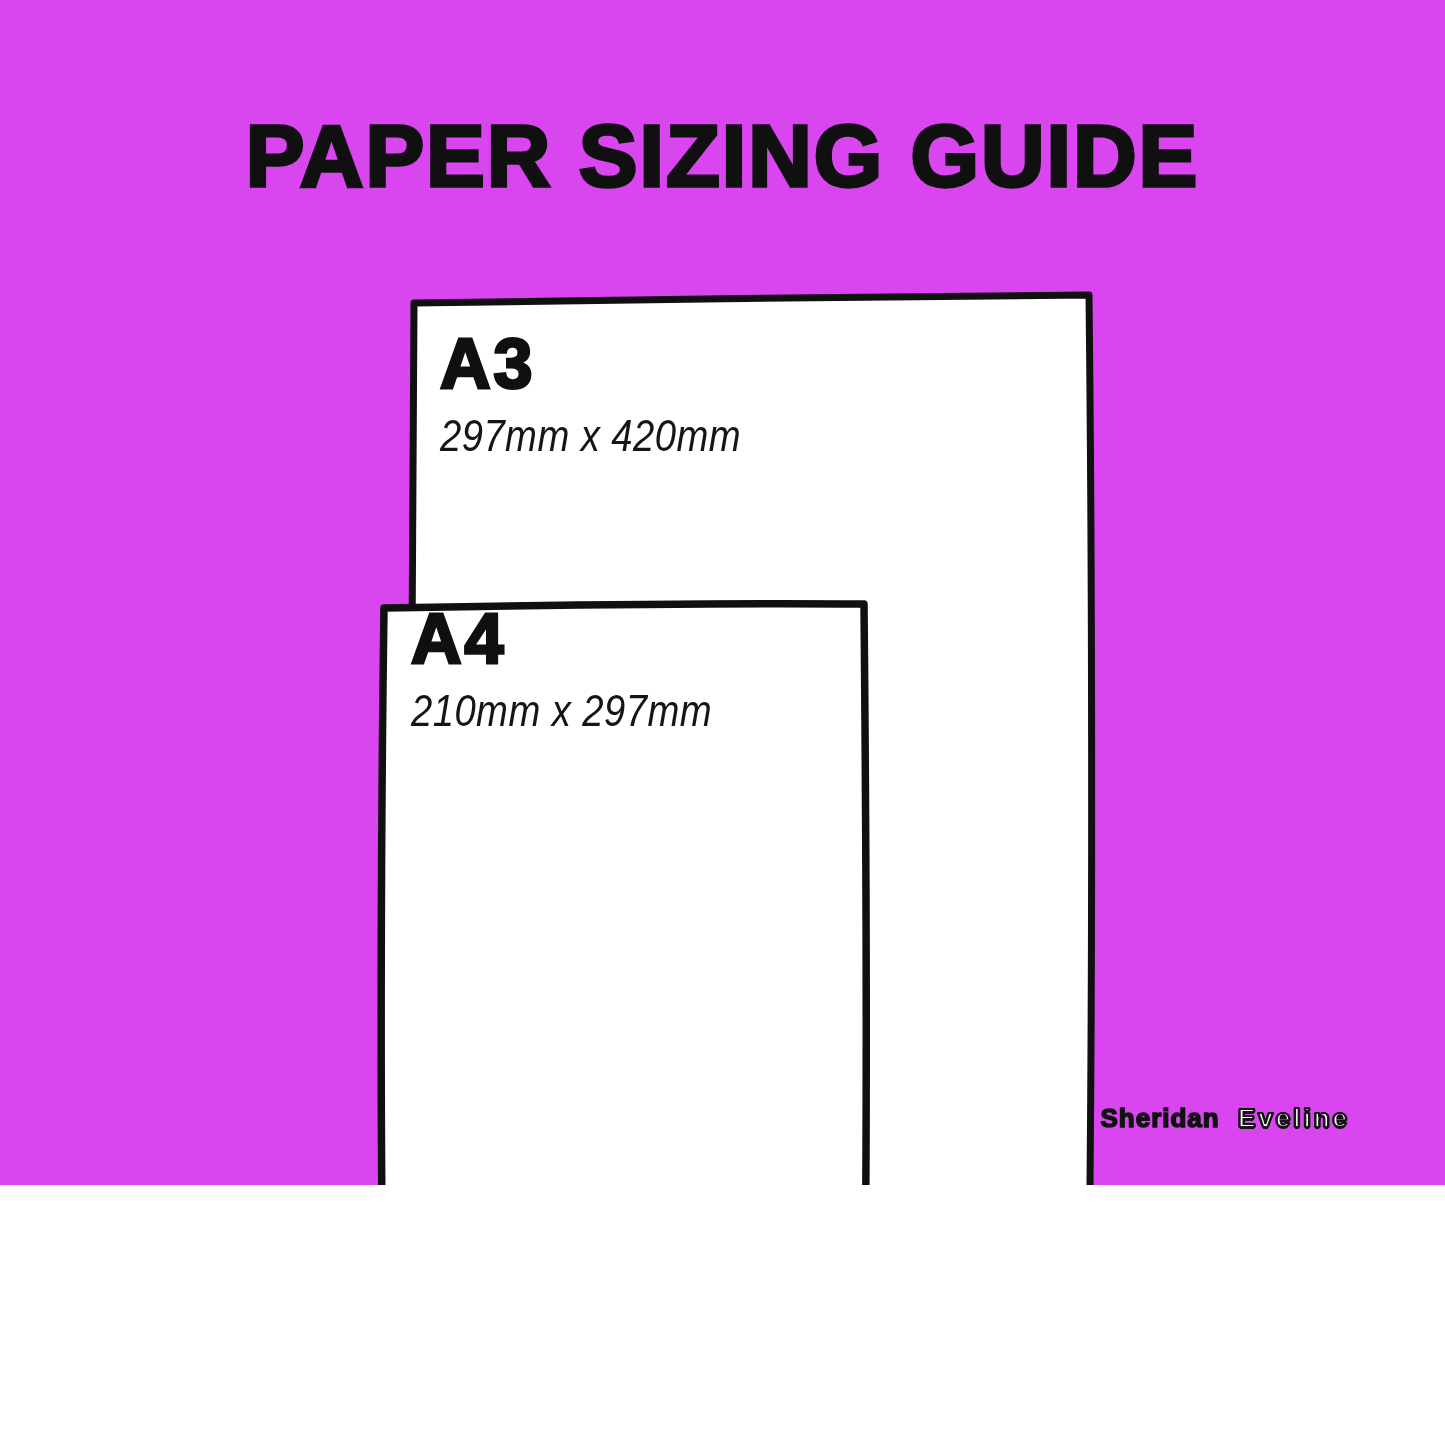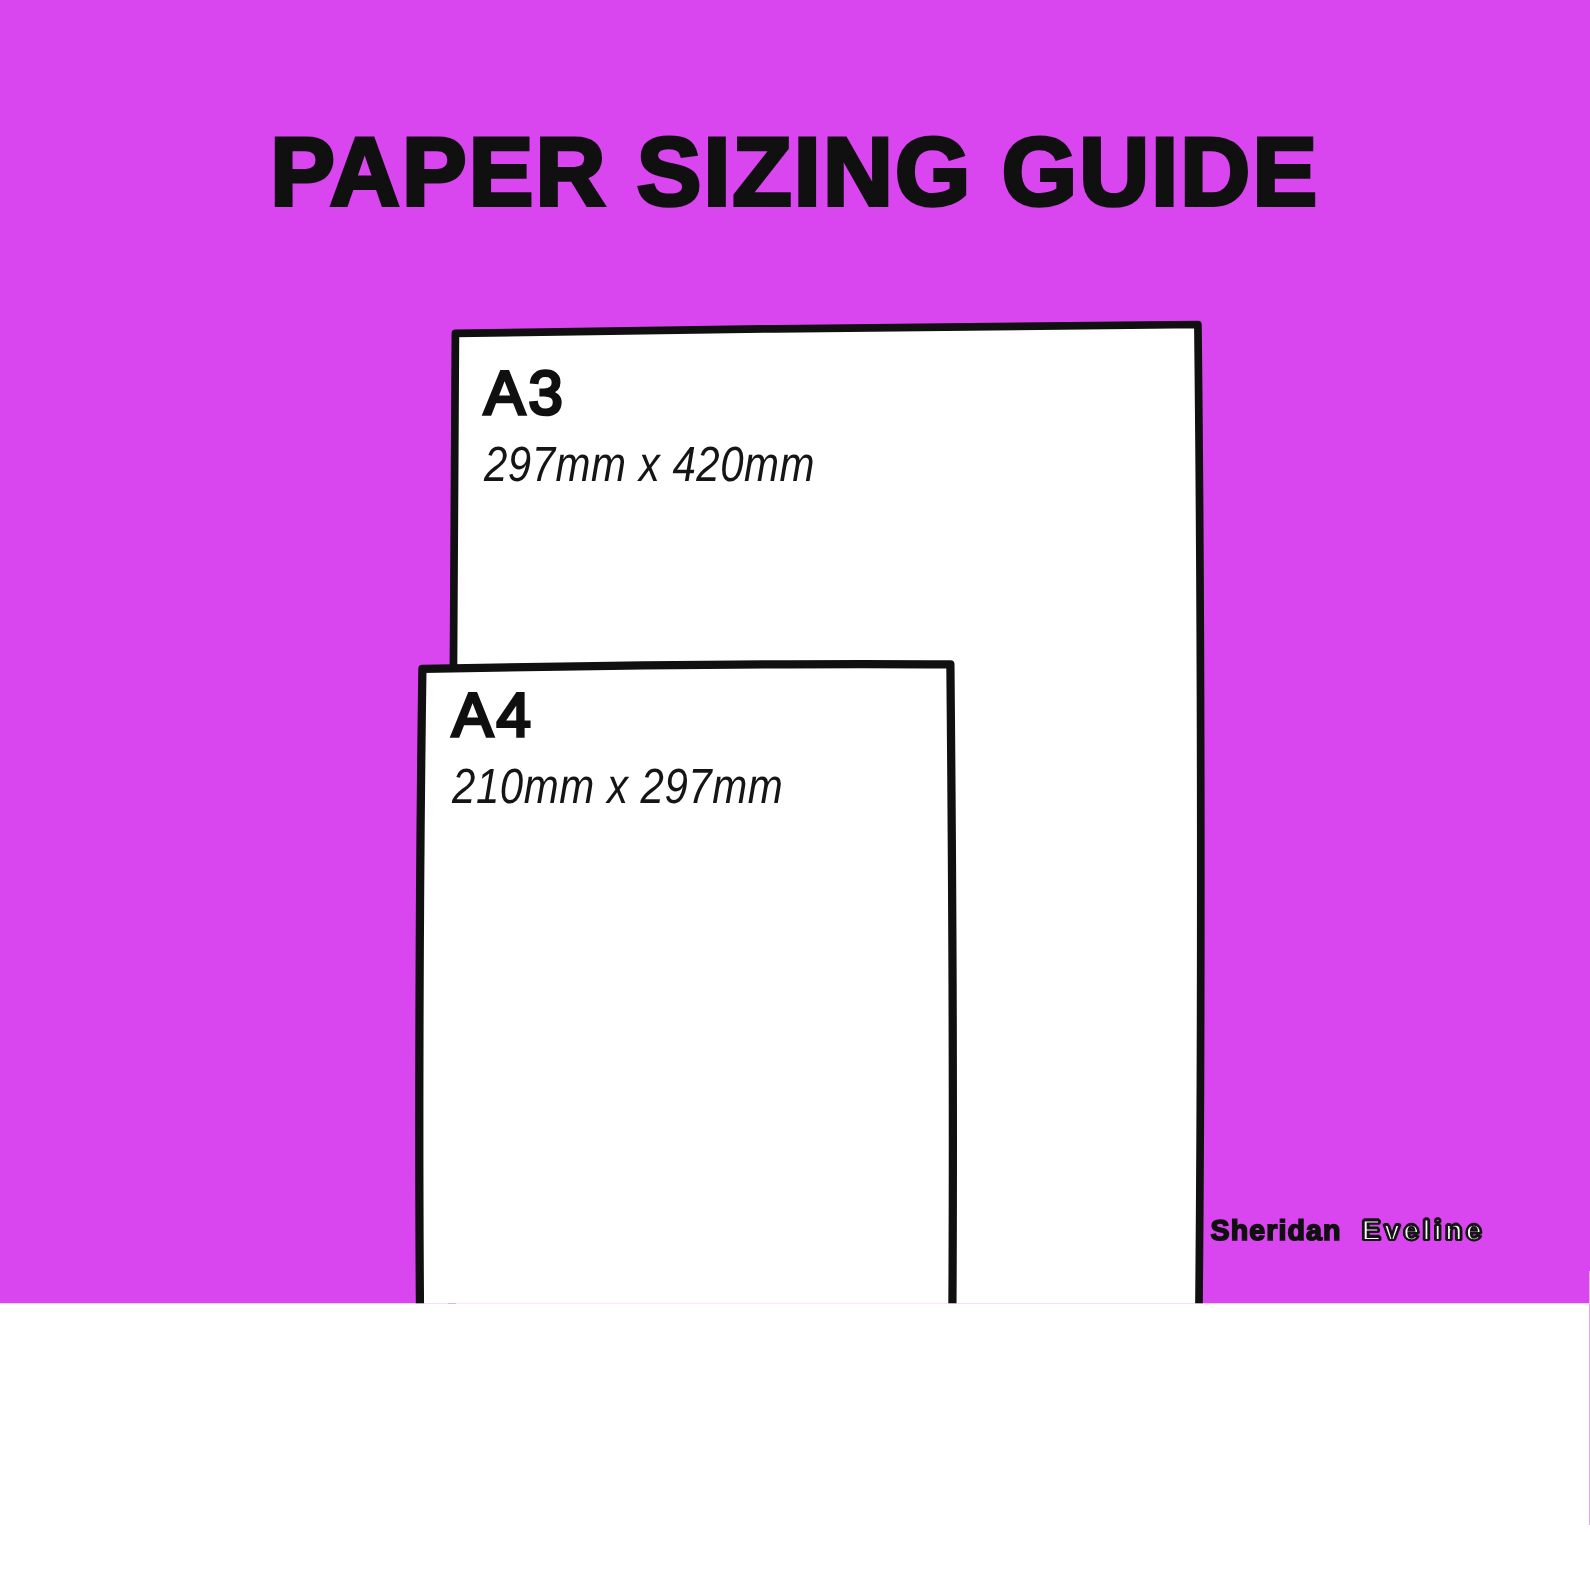--- a/index.html
+++ b/index.html
@@ -35,41 +35,41 @@
     top: 0;
     left: 0;
     width: 1445px;
     height: 1445px;
   }
   .paper-label {
     position: absolute;
     pointer-events: none;
   }
   .size-code {
-    font-size: 56px;
+    font-size: 70px;
     line-height: 1;
-    font-weight: 400;
+    font-weight: 700;
     letter-spacing: 3px;
     color: #101010;
     -webkit-text-stroke: 3px #101010;
   }
   .size-dims {
     margin-top: 14px;
     font-size: 45px;
     line-height: 1;
     font-style: italic;
     font-weight: 500;
     letter-spacing: 0.5px;
     color: #151515;
     transform: scaleX(0.85);
     transform-origin: left center;
     white-space: nowrap;
   }
   .label-a3 { left: 440px; top: 329px; }
-  .label-a4 { left: 411px; top: 622px; }
+  .label-a4 { left: 411px; top: 604px; }
   .branding {
     position: absolute;
     right: 95px;
     bottom: 54px;
     font-size: 26px;
     line-height: 1;
     font-weight: 900;
     letter-spacing: 1px;
     white-space: nowrap;
   }

